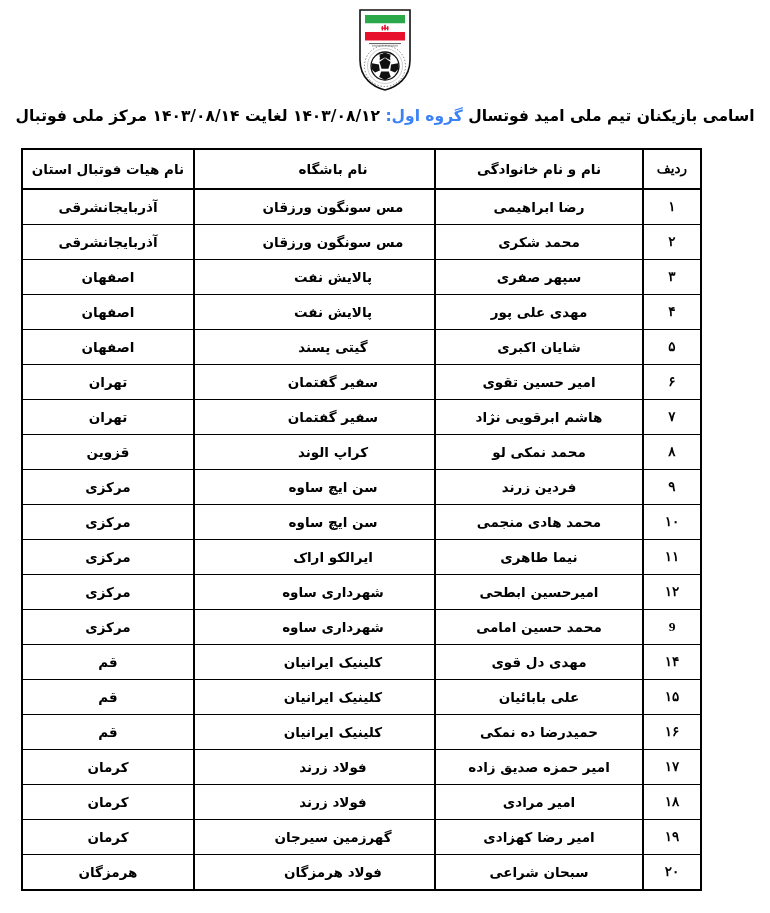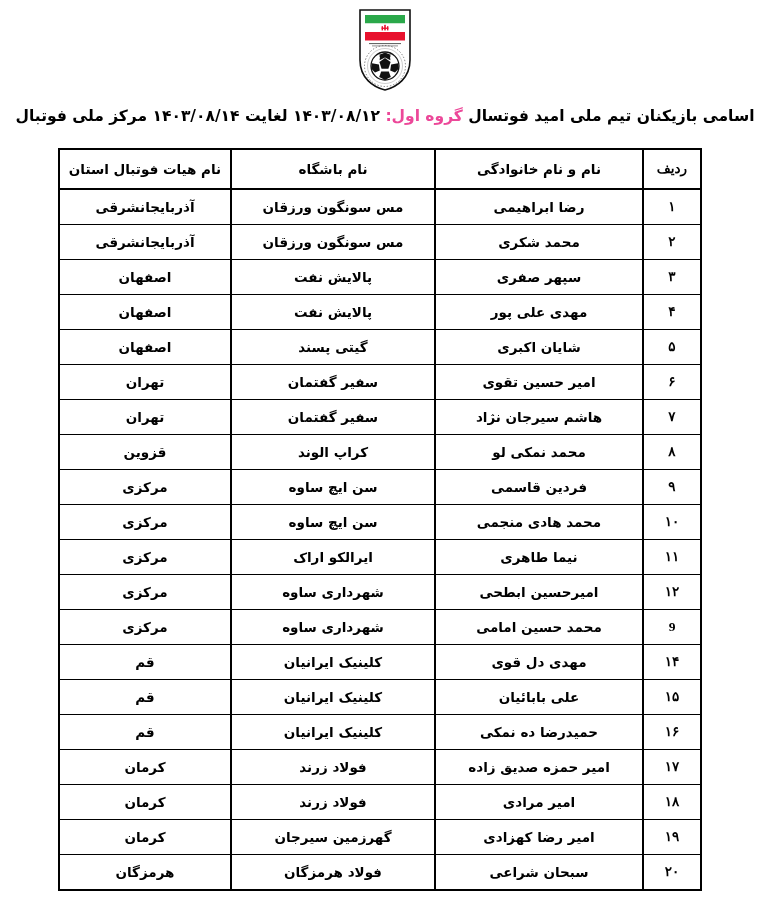--- a/index.html
+++ b/index.html
@@ -42,21 +42,21 @@
   }
   .title {
     font-size: 15.5px;
     font-weight: bold;
     letter-spacing: 0;
     line-height: 1.2;
     white-space: nowrap;
     display: inline-block;
   }
   .title .accent {
-    color: #ec4899;
+    color: #3b82f6;
   }
 
   
   .table-wrap {
     margin: 22px auto 0 auto;
     width: 634px;
   }
   table.squad {
     border-collapse: collapse;
     width: 100%;
@@ -94,20 +94,21 @@
   table.squad td.col-name {
     width: 206px;
     border-right-width: 2px;
     border-left-width: 2px;
     border-radius: 15px;
   }
   table.squad th.col-club,
   table.squad td.col-club {
     width: 202px;
     border-left-width: 2px;
+    padding-left: 37px;
   }
   table.squad th.col-province,
   table.squad td.col-province {
     width: 170px;
     border-radius: 18px;
   }
 </style>
 </head>
 <body>
 
@@ -200,33 +201,33 @@
           <td class="col-province">اصفهان</td>
         </tr>
         <tr>
           <td class="col-index">۶</td>
           <td class="col-name">امیر حسین تقوی</td>
           <td class="col-club">سفیر گفتمان</td>
           <td class="col-province">تهران</td>
         </tr>
         <tr>
           <td class="col-index">۷</td>
-          <td class="col-name">هاشم سیرجان نژاد</td>
+          <td class="col-name">هاشم ابرقویی نژاد</td>
           <td class="col-club">سفیر گفتمان</td>
           <td class="col-province">تهران</td>
         </tr>
         <tr>
           <td class="col-index">۸</td>
           <td class="col-name">محمد نمکی لو</td>
           <td class="col-club">کراپ الوند</td>
           <td class="col-province">قزوین</td>
         </tr>
         <tr>
           <td class="col-index">۹</td>
-          <td class="col-name">فردین قاسمی</td>
+          <td class="col-name">فردین زرند</td>
           <td class="col-club">سن ایچ ساوه</td>
           <td class="col-province">مرکزی</td>
         </tr>
         <tr>
           <td class="col-index">۱۰</td>
           <td class="col-name">محمد هادی منجمی</td>
           <td class="col-club">سن ایچ ساوه</td>
           <td class="col-province">مرکزی</td>
         </tr>
         <tr>

